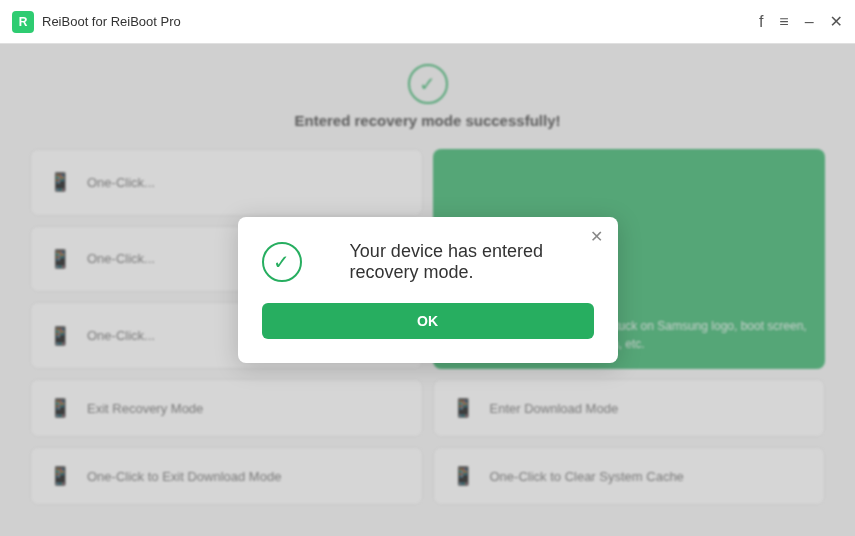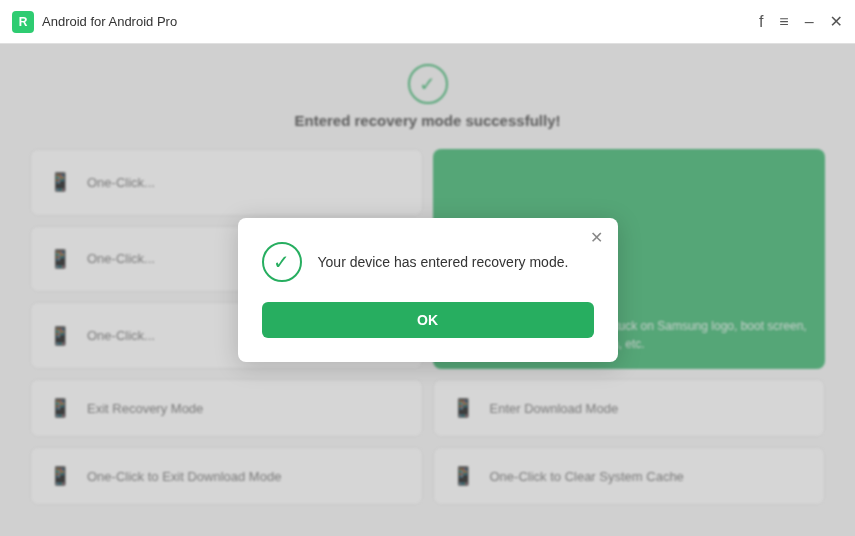--- a/index.html
+++ b/index.html
@@ -202,22 +202,23 @@
       border-radius: 50%;
       border: 2px solid #27ae60;
       display: flex;
       align-items: center;
       justify-content: center;
       color: #27ae60;
       font-size: 20px;
       flex-shrink: 0;
     }
     .modal-message {
-      font-size: 14px;
+      font-size: 18px;
       color: #333;
+      margin-left: 32px;
     }
     .modal-ok-btn {
       display: block;
       width: 100%;
       background: #27ae60;
       color: white;
       border: none;
       border-radius: 6px;
       padding: 10px;
       font-size: 14px;
@@ -232,21 +233,21 @@
     }
   </style>
 </head>
 <body>
 
 <div class="title-bar">
   <div class="title-bar-logo">
     <div class="logo-icon">
       <span>R</span>
     </div>
-    <span class="title-bar-title">Android for Android Pro</span>
+    <span class="title-bar-title">ReiBoot for ReiBoot Pro</span>
   </div>
   <div class="title-bar-controls">
     <span class="title-bar-icon">f</span>
     <span class="title-bar-icon">≡</span>
     <span class="title-bar-btn">–</span>
     <span class="title-bar-btn">✕</span>
   </div>
 </div>
 
 <div class="main-content">

